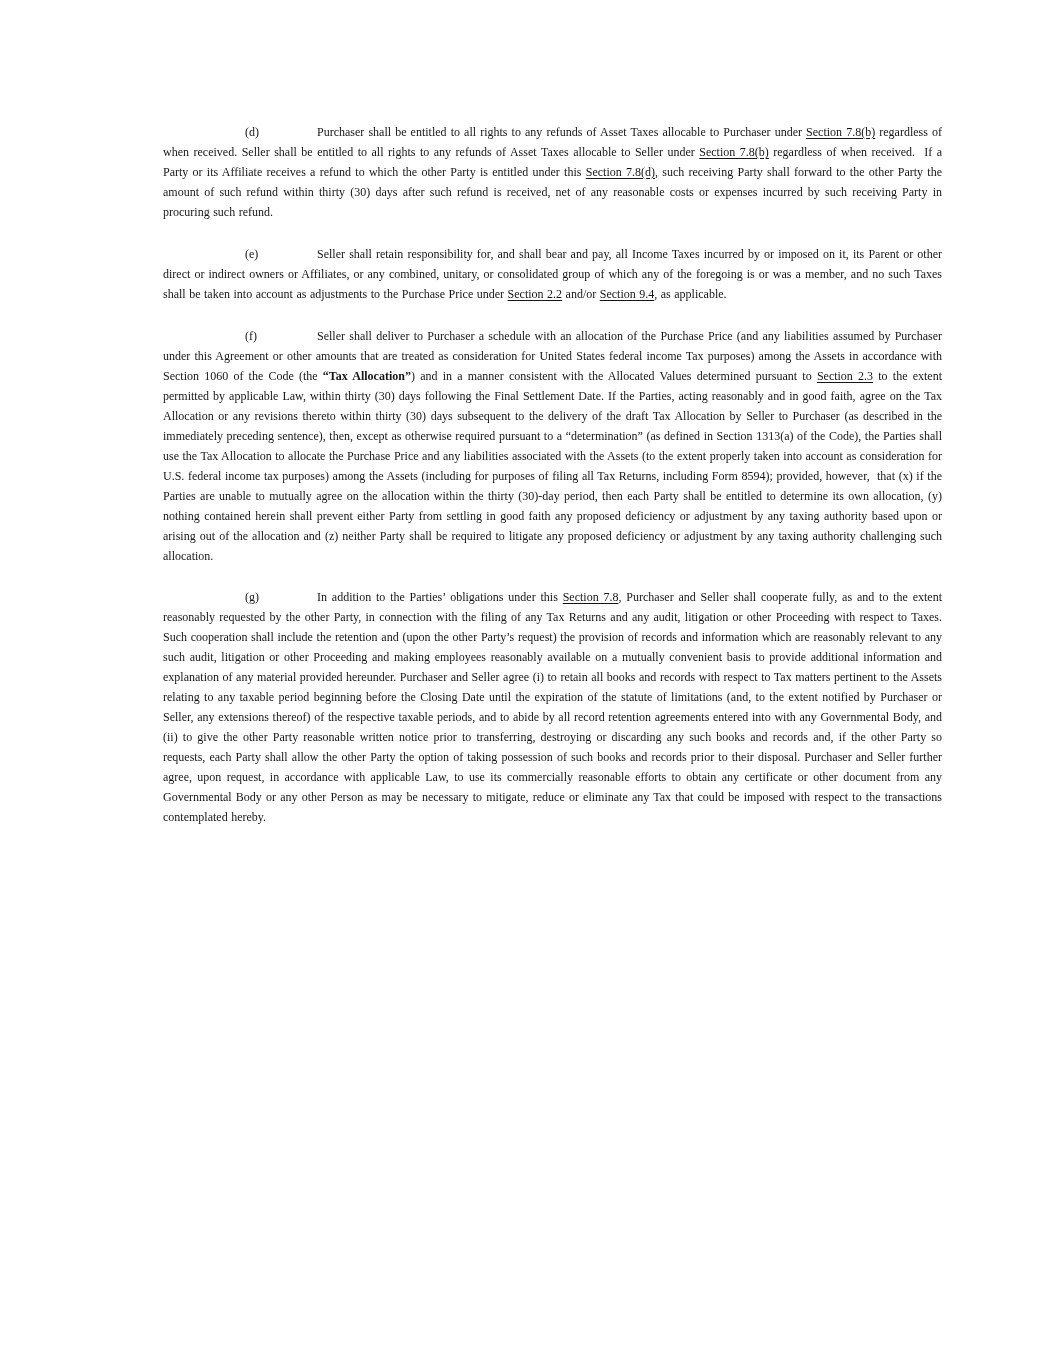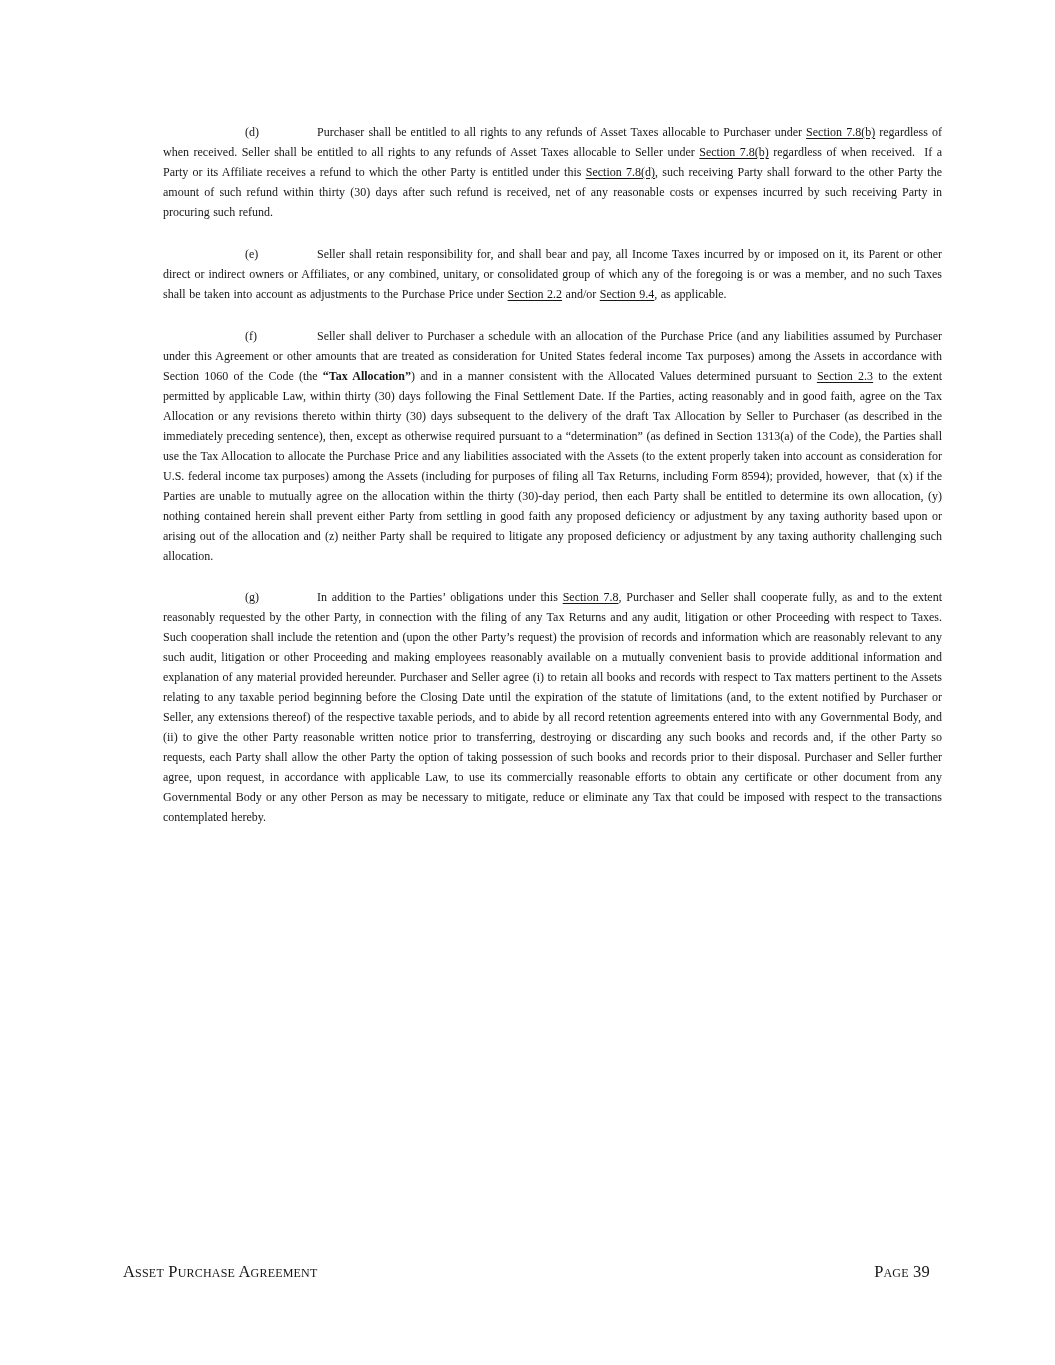--- a/index.html
+++ b/index.html
@@ -53,17 +53,13 @@
 </head>
 <body>
 
 <div class="page">
   <div class="body-text" id="paragraphs">
       <p class="para"><span class="plabel">(d)</span><span>Purchaser shall be entitled to all rights to any refunds of Asset Taxes allocable to Purchaser under </span><span class="u">Section 7.8(b)</span><span> regardless of when received. Seller shall be entitled to all rights to any refunds of Asset Taxes allocable to Seller under </span><span class="u">Section 7.8(b)</span><span> regardless of when received.&nbsp; If a Party or its Affiliate receives a refund to which the other Party is entitled under this </span><span class="u">Section 7.8(d)</span><span>, such receiving Party shall forward to the other Party the amount of such refund within thirty (30) days after such refund is received, net of any reasonable costs or expenses incurred by such receiving Party in procuring such refund.</span></p>
       <p class="para"><span class="plabel">(e)</span><span>Seller shall retain responsibility for, and shall bear and pay, all Income Taxes incurred by or imposed on it, its Parent or other direct or indirect owners or Affiliates, or any combined, unitary, or consolidated group of which any of the foregoing is or was a member, and no such Taxes shall be taken into account as adjustments to the Purchase Price under </span><span class="u">Section 2.2</span><span> and/or </span><span class="u">Section 9.4</span><span>, as applicable.</span></p>
       <p class="para"><span class="plabel">(f)</span><span>Seller shall deliver to Purchaser a schedule with an allocation of the Purchase Price (and any liabilities assumed by Purchaser under this Agreement or other amounts that are treated as consideration for United States federal income Tax purposes) among the Assets in accordance with Section 1060 of the Code (the </span><span class="b">“Tax Allocation”</span><span>) and in a manner consistent with the Allocated Values determined pursuant to </span><span class="u">Section 2.3</span><span> to the extent permitted by applicable Law, within thirty (30) days following the Final Settlement Date. If the Parties, acting reasonably and in good faith, agree on the Tax Allocation or any revisions thereto within thirty (30) days subsequent to the delivery of the draft Tax Allocation by Seller to Purchaser (as described in the immediately preceding sentence), then, except as otherwise required pursuant to a “determination” (as defined in Section 1313(a) of the Code), the Parties shall use the Tax Allocation to allocate the Purchase Price and any liabilities associated with the Assets (to the extent properly taken into account as consideration for U.S. federal income tax purposes) among the Assets (including for purposes of filing all Tax Returns, including Form 8594); provided, however,&nbsp; that (x) if the Parties are unable to mutually agree on the allocation within the thirty (30)-day period, then each Party shall be entitled to determine its own allocation, (y) nothing contained herein shall prevent either Party from settling in good faith any proposed deficiency or adjustment by any taxing authority based upon or arising out of the allocation and (z) neither Party shall be required to litigate any proposed deficiency or adjustment by any taxing authority challenging such allocation.</span></p>
       <p class="para"><span class="plabel">(g)</span><span>In addition to the Parties’ obligations under this </span><span class="u">Section 7.8</span><span>, Purchaser and Seller shall cooperate fully, as and to the extent reasonably requested by the other Party, in connection with the filing of any Tax Returns and any audit, litigation or other Proceeding with respect to Taxes. Such cooperation shall include the retention and (upon the other Party’s request) the provision of records and information which are reasonably relevant to any such audit, litigation or other Proceeding and making employees reasonably available on a mutually convenient basis to provide additional information and explanation of any material provided hereunder. Purchaser and Seller agree (i) to retain all books and records with respect to Tax matters pertinent to the Assets relating to any taxable period beginning before the Closing Date until the expiration of the statute of limitations (and, to the extent notified by Purchaser or Seller, any extensions thereof) of the respective taxable periods, and to abide by all record retention agreements entered into with any Governmental Body, and (ii) to give the other Party reasonable written notice prior to transferring, destroying or discarding any such books and records and, if the other Party so requests, each Party shall allow the other Party the option of taking possession of such books and records prior to their disposal. Purchaser and Seller further agree, upon request, in accordance with applicable Law, to use its commercially reasonable efforts to obtain any certificate or other document from any Governmental Body or any other Person as may be necessary to mitigate, reduce or eliminate any Tax that could be imposed with respect to the transactions contemplated hereby.</span></p>
     </div>
-  <div class="footer">
-    <span>Asset Purchase Agreement</span>
-    <span>Page 39</span>
-  </div>
 </div>
 
 </body></html>

